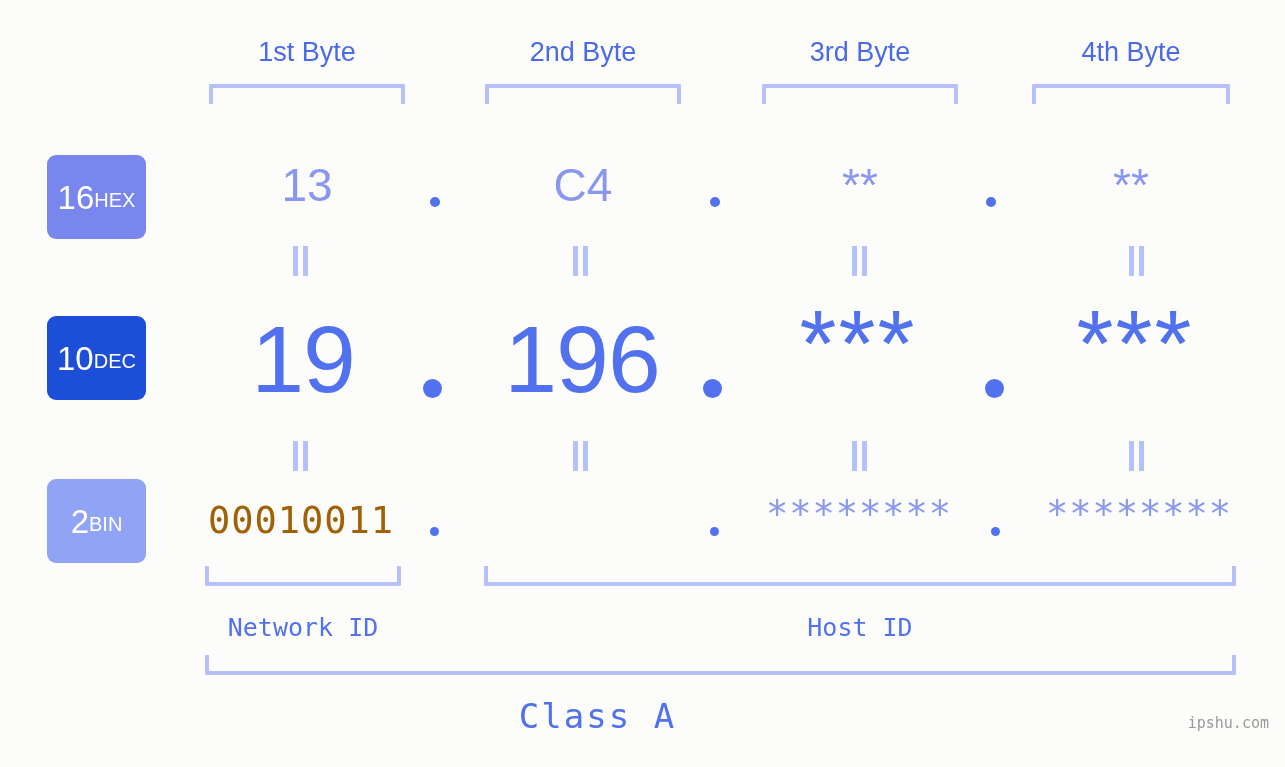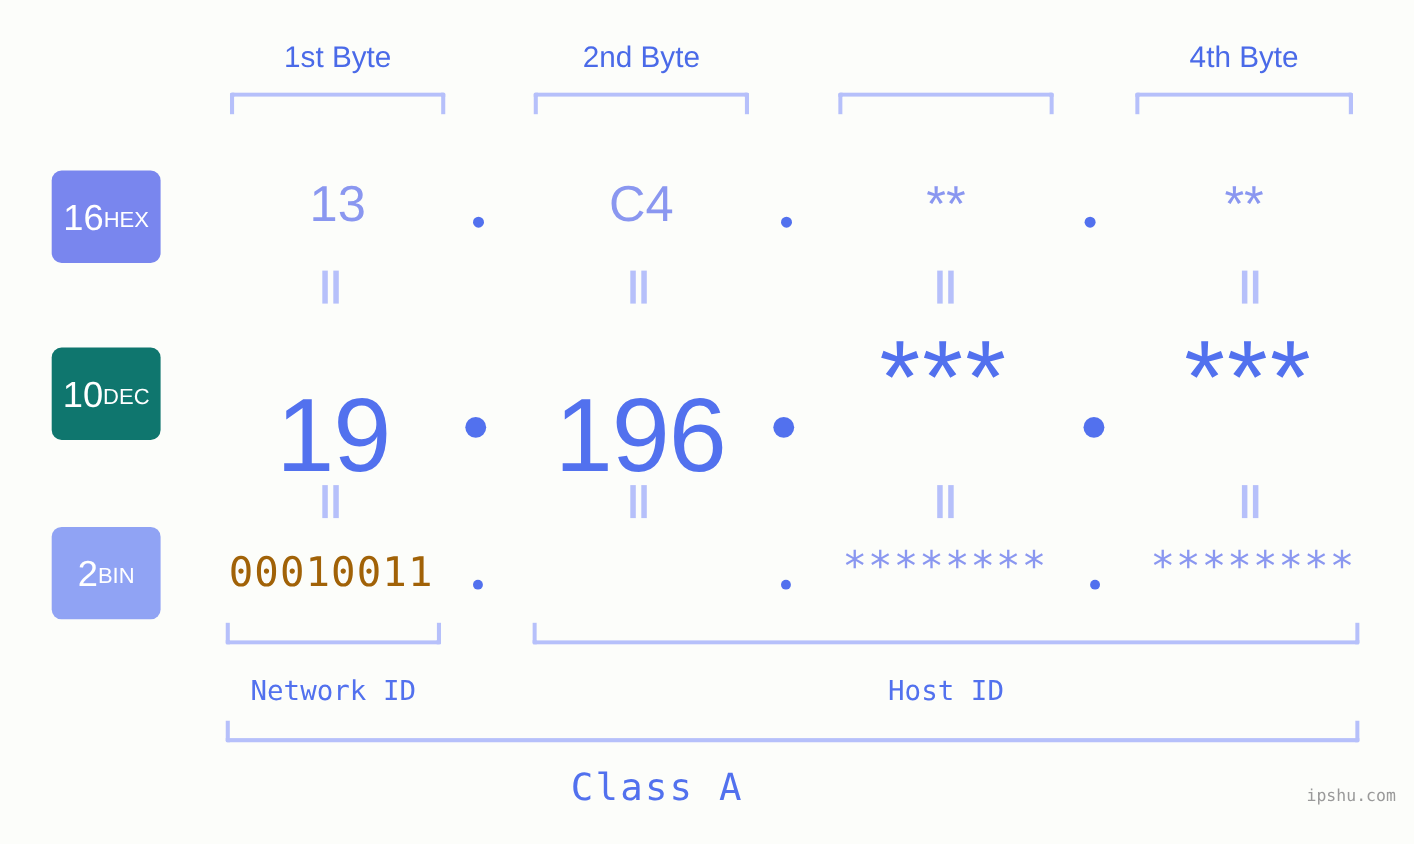--- a/index.html
+++ b/index.html
@@ -62,21 +62,21 @@
     font-size:33px;
     font-weight:400;
     letter-spacing:0px;
   }
   .badge .nm {
     font-size:20px;
     font-weight:400;
     margin-top:5px;
   }
   #badge-hex { top:155px; height:84px; background:#7986ee; }
-  #badge-dec { top:316px; height:84px; background:#0f766e; }
+  #badge-dec { top:316px; height:84px; background:#1d4ed8; }
   #badge-bin { top:479px; height:84px; background:#90a3f4; }
 
   
   .hex-val {
     font-family:"Liberation Sans", sans-serif;
     font-size:46px;
     color:#8a97f0;
     text-align:center;
     top:156px;
     height:58px;
@@ -110,21 +110,20 @@
   
   .dec-val {
     font-family:"Liberation Sans", sans-serif;
     font-size:95px;
     color:#5271ee;
     text-align:center;
     top:304px;
     height:110px;
     line-height:110px;
     letter-spacing:-1px;
-    margin-top:37px;
   }
   .dec-star {
     font-family:"Liberation Sans", sans-serif;
     font-size:95px;
     color:#5271ee;
     text-align:center;
     top:288px;
     height:110px;
     line-height:110px;
     letter-spacing:2px;
@@ -200,20 +199,21 @@
     right:16px;
   }
 </style>
 </head>
 <body>
 
 <div id="stage">
 
   <div class="abs byte-label" style="left:209px; width:196px;">1st Byte</div>
   <div class="abs byte-label" style="left:485px; width:196px;">2nd Byte</div>
+  <div class="abs byte-label" style="left:762px; width:196px;">3rd Byte</div>
   <div class="abs byte-label" style="left:1032px; width:198px;">4th Byte</div>
 
   <div class="bracket-down" style="left:209px; width:196px; top:84px;"></div>
   <div class="bracket-down" style="left:485px; width:196px; top:84px;"></div>
   <div class="bracket-down" style="left:762px; width:196px; top:84px;"></div>
   <div class="bracket-down" style="left:1032px; width:198px; top:84px;"></div>
 
   <div class="badge" id="badge-hex">
     <span class="num">16</span>
     <span class="nm">HEX</span>

